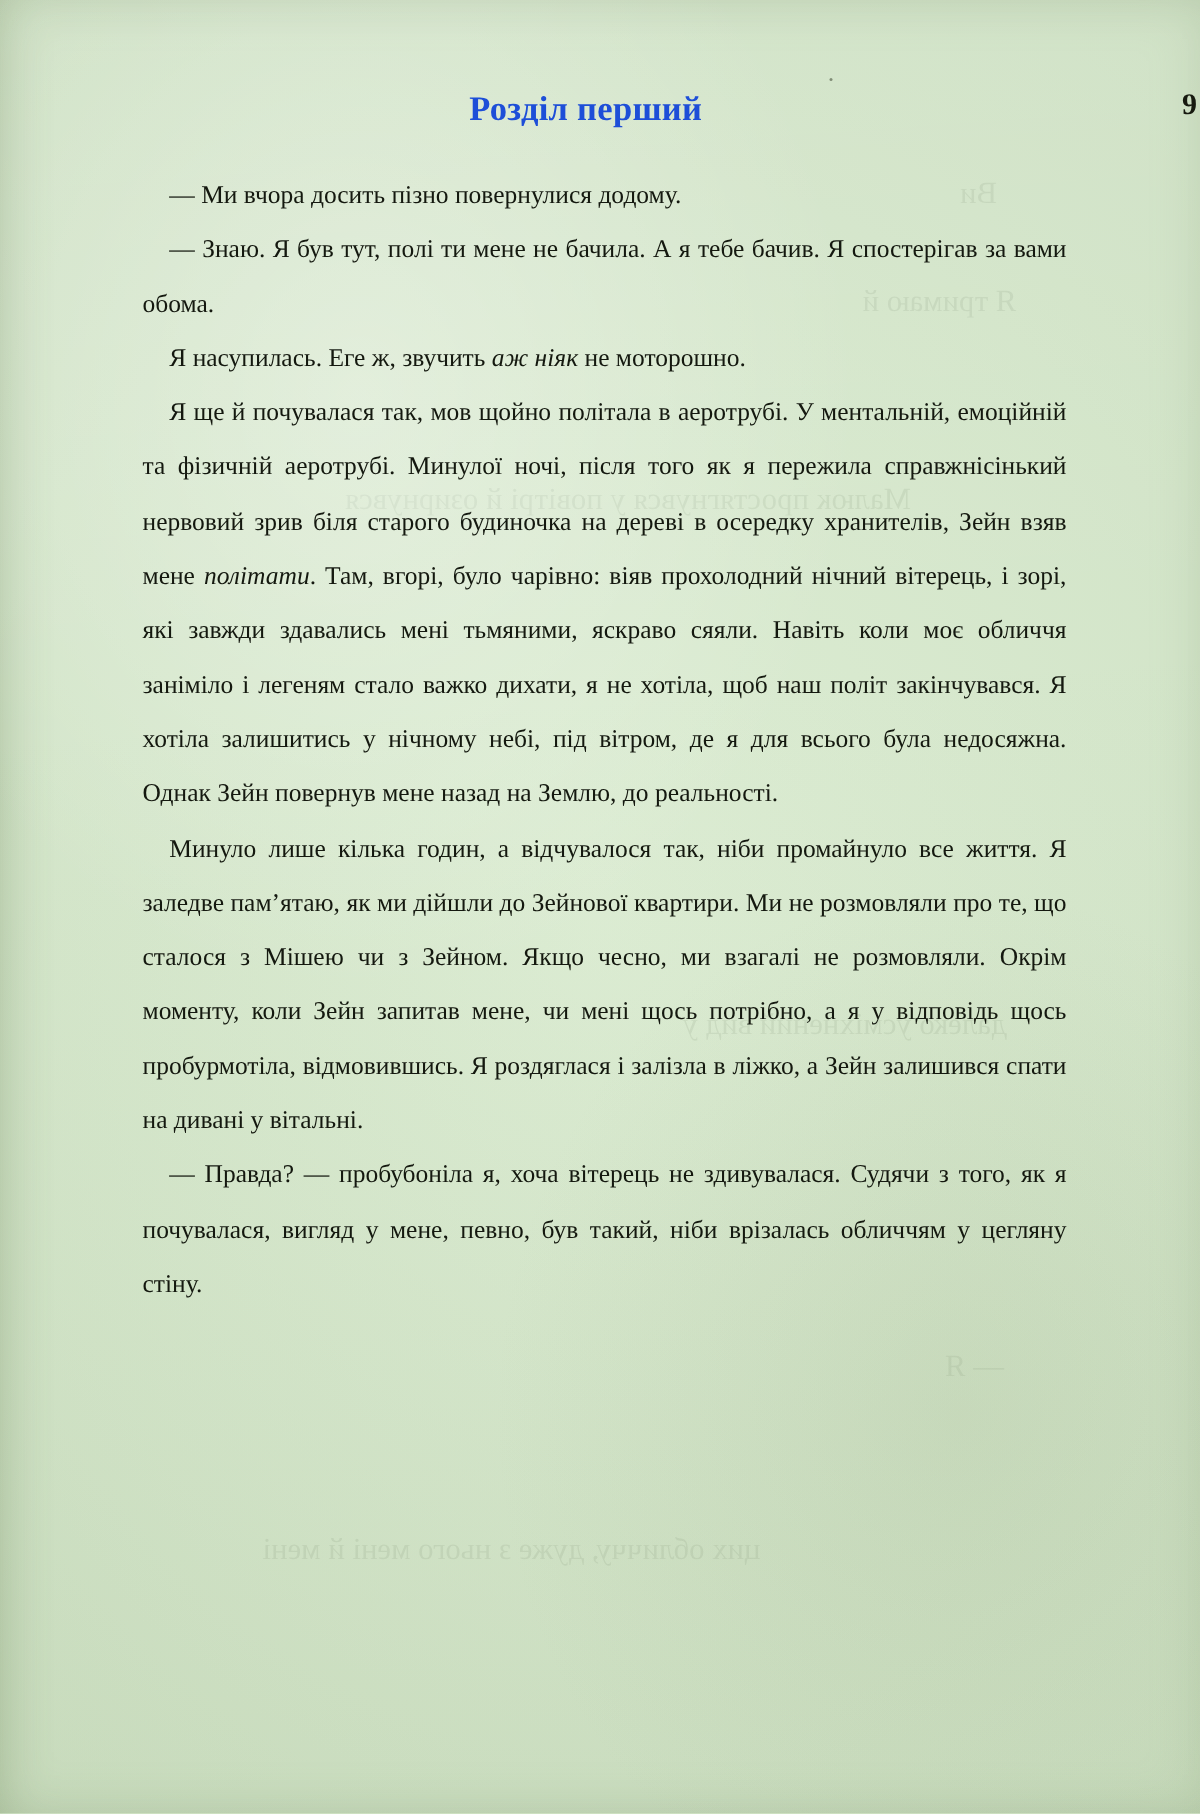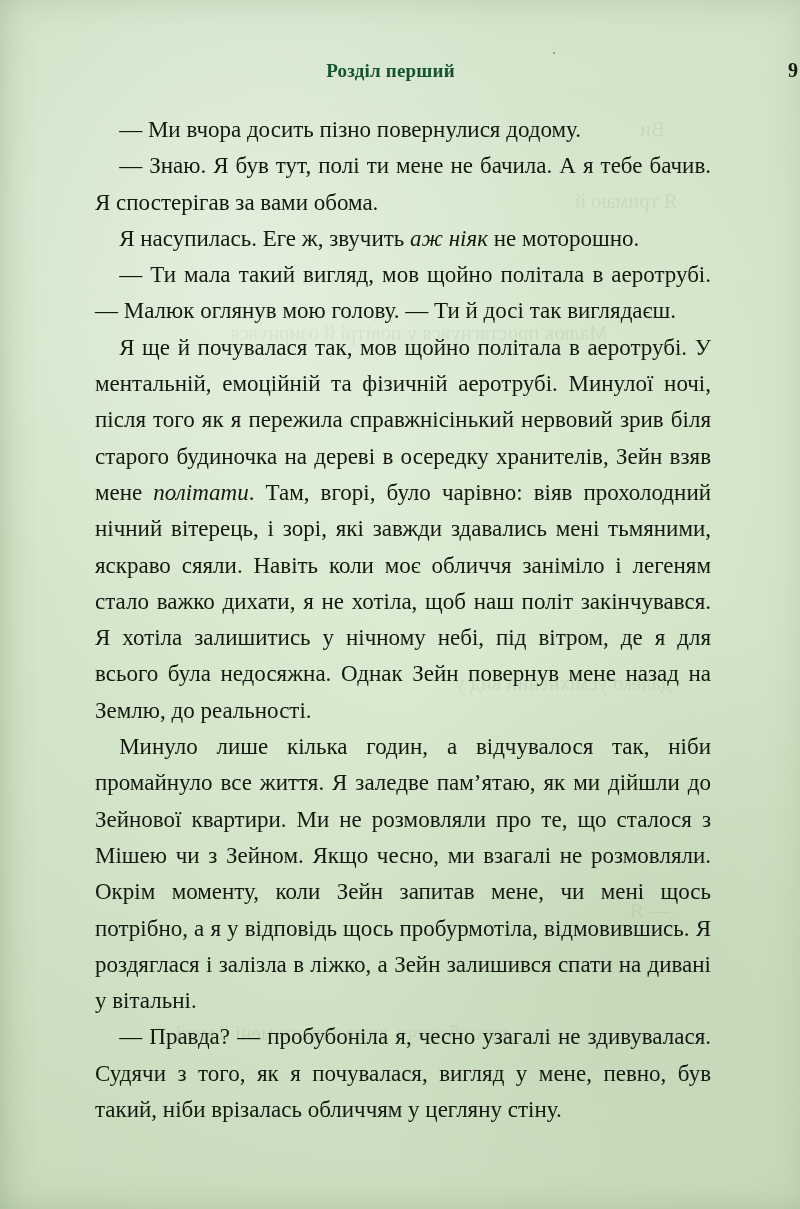--- a/index.html
+++ b/index.html
@@ -51,23 +51,23 @@
     left: 95px;
     right: 90px;
     top: 60px;
     height: 30px;
     display: flex;
     align-items: baseline;
     justify-content: center;
   }
   .running-head-title {
     font-weight: bold;
-    font-size: 19px;
+    font-size: 23px;
     letter-spacing: 0.2px;
-    color: #14532d;
+    color: #1d4ed8;
     position: relative;
     left: -12px;
     white-space: nowrap;
   }
   .folio {
     position: absolute;
     right: 2px;
     top: 59px;
     font-weight: bold;
     font-size: 20px;
@@ -82,21 +82,21 @@
     border-radius: 50%;
     background: rgba(60,70,50,0.55);
   }
 
   
   .textblock {
     position: absolute;
     left: 95px;
     top: 112px;
     width: 616px;
-    font-size: 23px;
+    font-size: 17px;
     line-height: 36.3px;
     text-align: justify;
     text-justify: inter-word;
     hyphens: manual;
     -webkit-hyphens: manual;
   }
   .textblock p {
     margin: 0;
     text-indent: 1.05em;
     text-align: justify;
@@ -150,21 +150,20 @@
   </div>
 
   <div class="folio">9</div>
 
   <div class="speck"></div>
 
   <div class="textblock">
     <p>— Ми вчора досить пізно повернулися додому.</p>
     <p>— Знаю. Я був тут, полі ти мене не бачила. А я тебе бачив. Я спостерігав за вами обома.</p>
     <p>Я насупилась. Еге ж, звучить <i>аж ніяк</i> не моторошно.</p>
-    <p>— Ти мала такий вигляд, мов щойно полі­тала в аеро­трубі. — Малюк оглянув мою голову. — Ти й досі так виглядаєш.</p>
     <p>Я ще й почувалася так, мов щойно полі­тала в аеро­трубі. У ментальній, емоційній та фізичній аеротрубі. Минулої ночі, після того як я пережила справжнісінь­кий нервовий зрив біля старого будиночка на дереві в осередку хранителів, Зейн взяв мене <i>політати</i>. Там, вгорі, було чарівно: віяв прохолодний нічний вітерець, і зорі, які завжди здавались мені тьмяними, яскраво сяяли. Навіть коли моє обличчя заніміло і легеням ста­ло важко дихати, я не хотіла, щоб наш політ закінчував­ся. Я хотіла залишитись у нічному небі, під вітром, де я для всього була недосяжна. Однак Зейн повернув ме­не назад на Землю, до реальності.</p>
     <p>Минуло лише кілька годин, а відчувалося так, ніби промайнуло все життя. Я заледве пам’ятаю, як ми дійш­ли до Зейнової квартири. Ми не розмовляли про те, що сталося з Мішею чи з Зейном. Якщо чесно, ми взагалі не розмовляли. Окрім моменту, коли Зейн запитав ме­не, чи мені щось потрібно, а я у відповідь щось пробур­мотіла, відмовившись. Я роздяглася і залізла в ліжко, а Зейн залишився спати на дивані у вітальні.</p>
-    <p>— Правда? — пробубоніла я, чесно узагалі не здивува­лася. Судячи з того, як я почувалася, вигляд у мене, пев­но, був такий, ніби врізалась обличчям у цегляну стіну.</p>
+    <p>— Правда? — пробубоніла я, хоча вітерець не здивува­лася. Судячи з того, як я почувалася, вигляд у мене, пев­но, був такий, ніби врізалась обличчям у цегляну стіну.</p>
   </div>
 
 </div>
 
 <div class="paper-texture"></div>
 
 </body></html>

